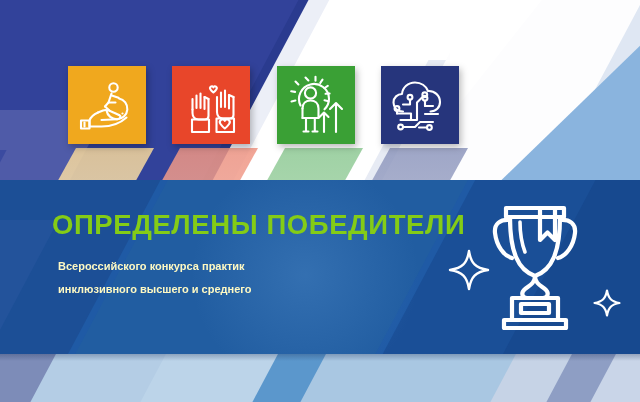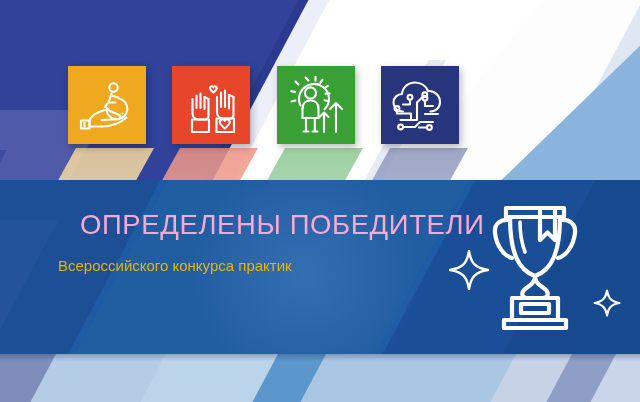--- a/index.html
+++ b/index.html
@@ -131,28 +131,28 @@
     left:545px;top:-30px;width:160px;height:250px;
     background:#17498f;transform:skewX(-28deg);
   }
   .bn-glow{
     left:190px;top:-20px;width:230px;height:230px;
     background:radial-gradient(ellipse at center,rgba(90,150,210,.32) 0%,rgba(90,150,210,0) 70%);
   }
 
   
   .headline{
-    position:absolute;left:80px;top:211px;
-    font-size:27.5px;font-weight:normal;color:#f9a8d4;
+    position:absolute;left:52px;top:211px;
+    font-size:27.5px;font-weight:bold;color:#84cc16;
     letter-spacing:.6px;line-height:1;white-space:nowrap;
   }
   .subtitle{
     position:absolute;left:58px;top:255px;
-    font-size:15px;color:#eab308;line-height:22.6px;
-    font-weight:400;white-space:nowrap;
+    font-size:11px;color:#fef9c3;line-height:22.6px;
+    font-weight:700;white-space:nowrap;
   }
   .subtitle div{white-space:nowrap;}
 
   
   .trophy{position:absolute;left:482px;top:198px;}
   .sparkA{position:absolute;left:447px;top:248px;}
   .sparkB{position:absolute;left:592px;top:288px;}
 
   
   .bottom{
@@ -346,20 +346,21 @@
   <div class="sparkB">
     <svg width="30" height="30" viewBox="0 0 30 30">
       <path d="M15 2.5 C16.4 10.5 19.5 13.6 27.5 15 C19.5 16.4 16.4 19.5 15 27.5 C13.6 19.5 10.5 16.4 2.5 15 C10.5 13.6 13.6 10.5 15 2.5 Z" fill="none" stroke="#ffffff" stroke-width="2.2" stroke-linejoin="round"></path>
     </svg>
   </div>
 
   <div class="headline">ОПРЕДЕЛЕНЫ ПОБЕДИТЕЛИ</div>
 
   <div class="subtitle">
     <div>Всероссийского конкурса практик</div>
+    <div>инклюзивного высшего и среднего</div>
   </div>
 
   <div class="bottom">
     <div class="bot-shape bs1"></div>
     <div class="bot-shape bs2"></div>
     <div class="bot-shape bs3"></div>
     <div class="bot-shape bs4"></div>
     <div class="bot-shape bs5"></div>
     <div class="bot-shape bs6"></div>
     <div class="bot-shape bs7"></div>

